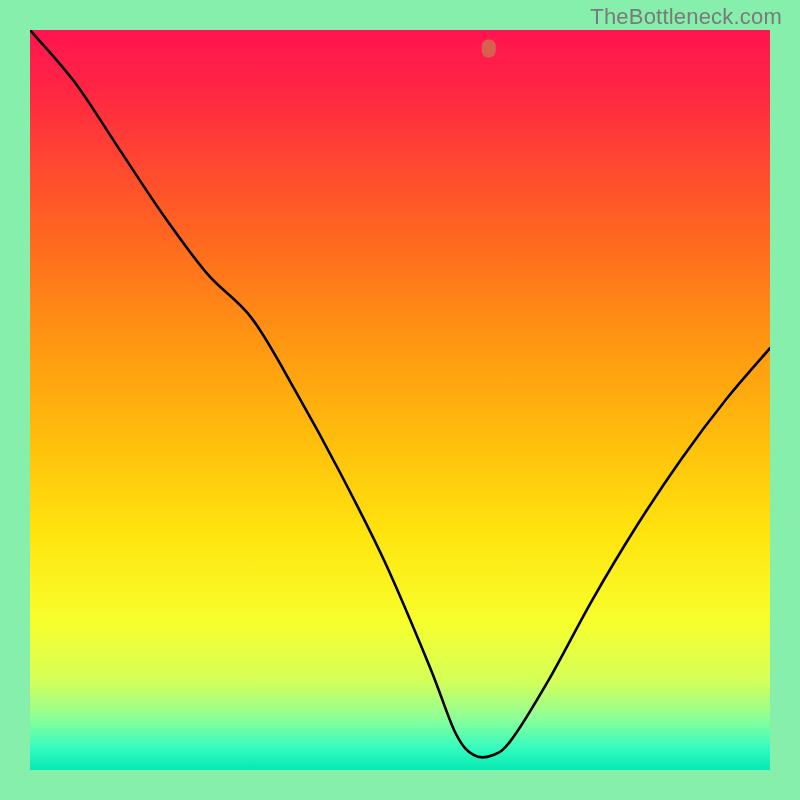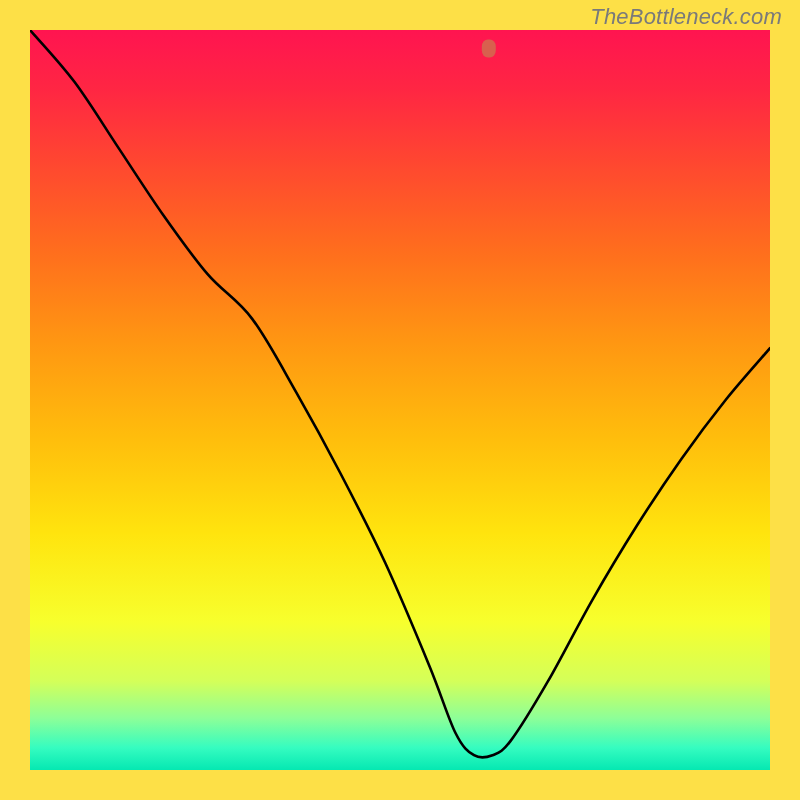--- a/index.html
+++ b/index.html
@@ -6,24 +6,23 @@
     margin: 0;
     padding: 0;
     width: 800px;
     height: 800px;
     overflow: hidden;
     font-family: Arial, Helvetica, sans-serif;
   }
   .frame {
     width: 800px;
     height: 800px;
-    background: #fde047;
+    background: #86efac;
     position: relative;
     box-sizing: border-box;
-    font-style: italic;
   }
   .watermark {
     position: absolute;
     top: 4px;
     right: 18px;
     color: #7a7a7a;
     font-size: 22px;
     font-weight: 500;
     letter-spacing: 0.2px;
     z-index: 10;

